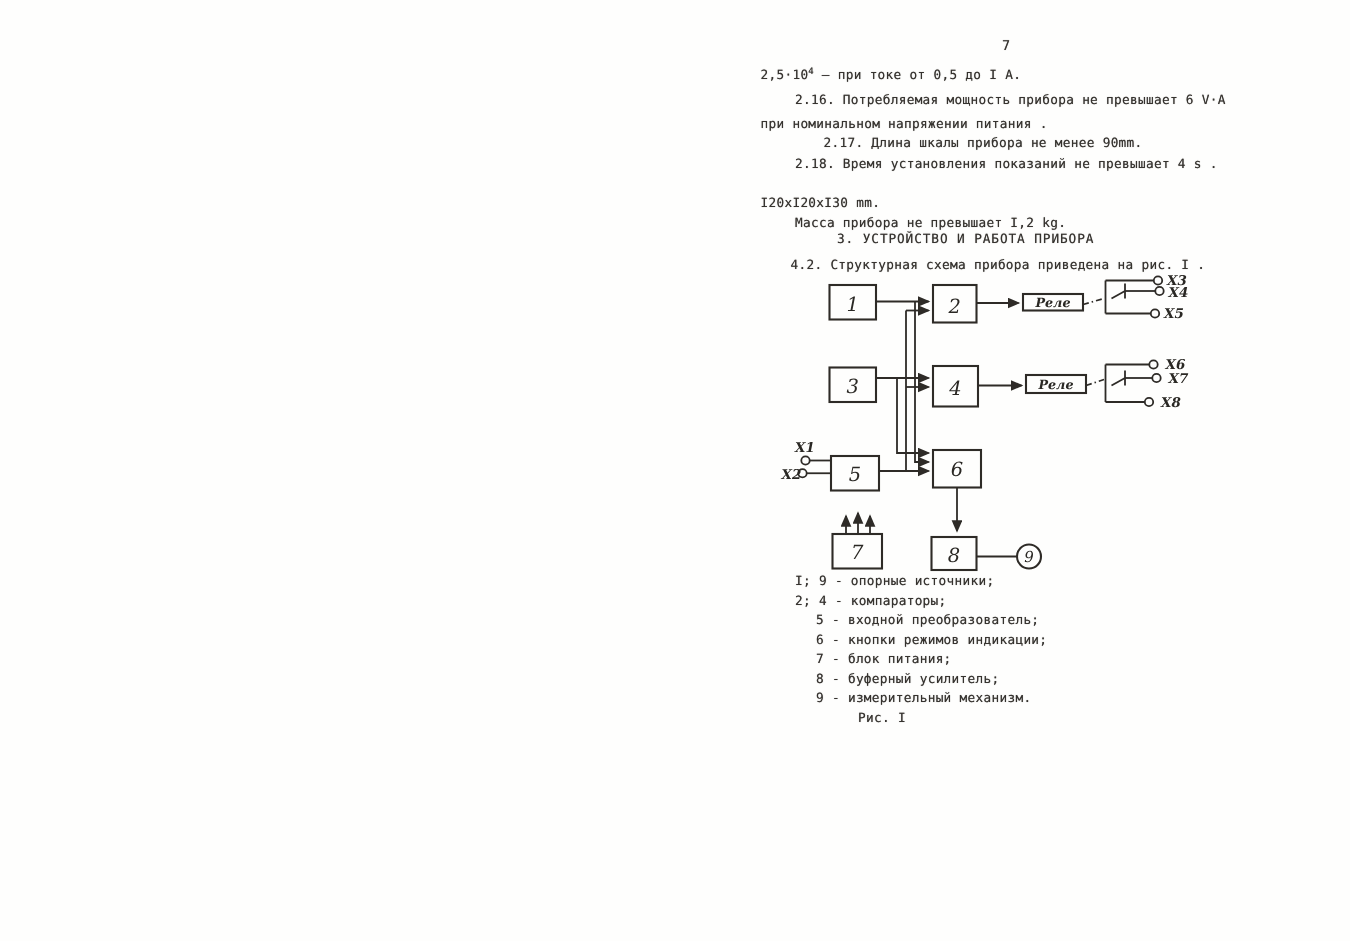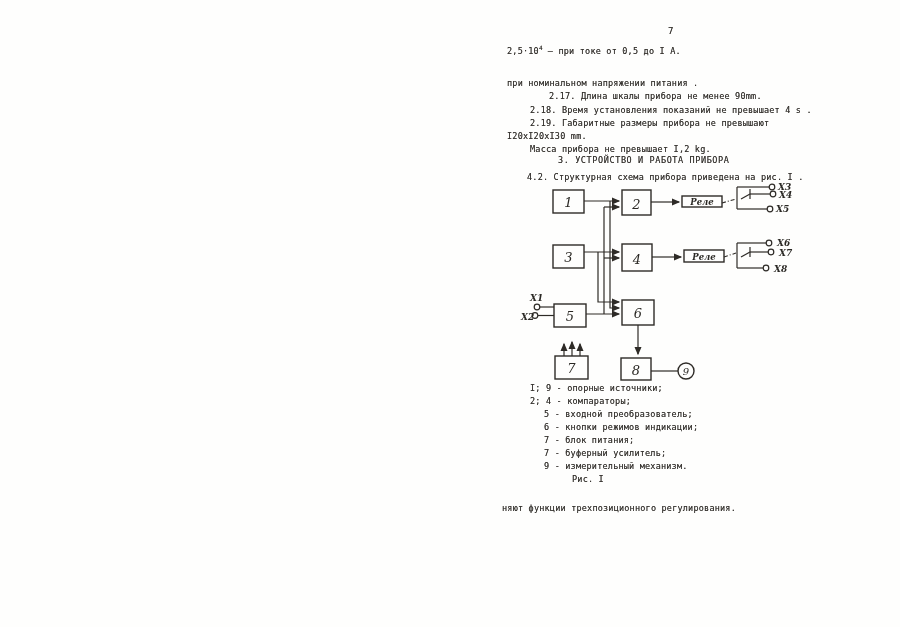--- a/index.html
+++ b/index.html
@@ -26,24 +26,24 @@
 </style>
 </head>
 <body>
 
 <div class="canvas">
 
   <span class="t pagenum" style="left:668px;top:26px">7</span>
 
   <span class="t" style="left:507px;top:44px"><span>2,5·10</span><sup class="exp">4</sup><span> – при токе от 0,5 до I А.</span></span>
 
+  <span class="t" style="left:530px;top:62px">2.16. Потребляемая мощность прибора не превышает 6 V·А</span>
   <span class="t" style="left:507px;top:78px">при номинальном напряжении питания .</span>
   <span class="t" style="left:549px;top:91px">2.17. Длина шкалы прибора не менее 90mm.</span>
   <span class="t" style="left:530px;top:105px">2.18. Время установления показаний не превышает 4 s .</span>
-  <span class="t" style="left:530px;top:118px">2.19. Габаритные размеры прибора не превышают</span>
   <span class="t" style="left:507px;top:131px">I20xI20xI30 mm.</span>
   <span class="t" style="left:530px;top:144px">Масса прибора не превышает I,2 kg.</span>
 
   <span class="t heading" style="left:558px;top:155px">3. УСТРОЙСТВО И РАБОТА ПРИБОРА</span>
   <span class="t" style="left:527px;top:172px">4.2. Структурная схема прибора приведена на рис. I .</span>
 
   <svg style="position:absolute;left:500px;top:180px" width="310" height="210" viewBox="0 0 310 210">
     <defs>
       <marker id="arr" markerWidth="8" markerHeight="8" refX="6" refY="3" orient="auto">
         <path d="M0,0 L7,3 L0,6 z" fill="#2e2b27"></path>
@@ -136,20 +136,19 @@
       <text class="term" x="30" y="121">X1</text>
       <text class="term" x="21" y="139.5">X2</text>
     </g>
   </svg>
 
   <span class="t" style="left:530px;top:383px">I; 9 - опорные источники;</span>
   <span class="t" style="left:530px;top:396px">2; 4 - компараторы;</span>
   <span class="t" style="left:544px;top:409px">5 - входной преобразователь;</span>
   <span class="t" style="left:544px;top:422px">6 - кнопки режимов индикации;</span>
   <span class="t" style="left:544px;top:435px">7 - блок питания;</span>
-  <span class="t" style="left:544px;top:448px">7 - буферный усилитель;</span>
+  <span class="t" style="left:544px;top:448px">8 - буферный усилитель;</span>
   <span class="t" style="left:544px;top:461px">9 - измерительный механизм.</span>
 
   <span class="t" style="left:572px;top:474px">Рис. I</span>
 
-  <span class="t" style="left:502px;top:503px">няют функции трехпозиционного регулирования.</span>
 
 </div>
 
 </body></html>

